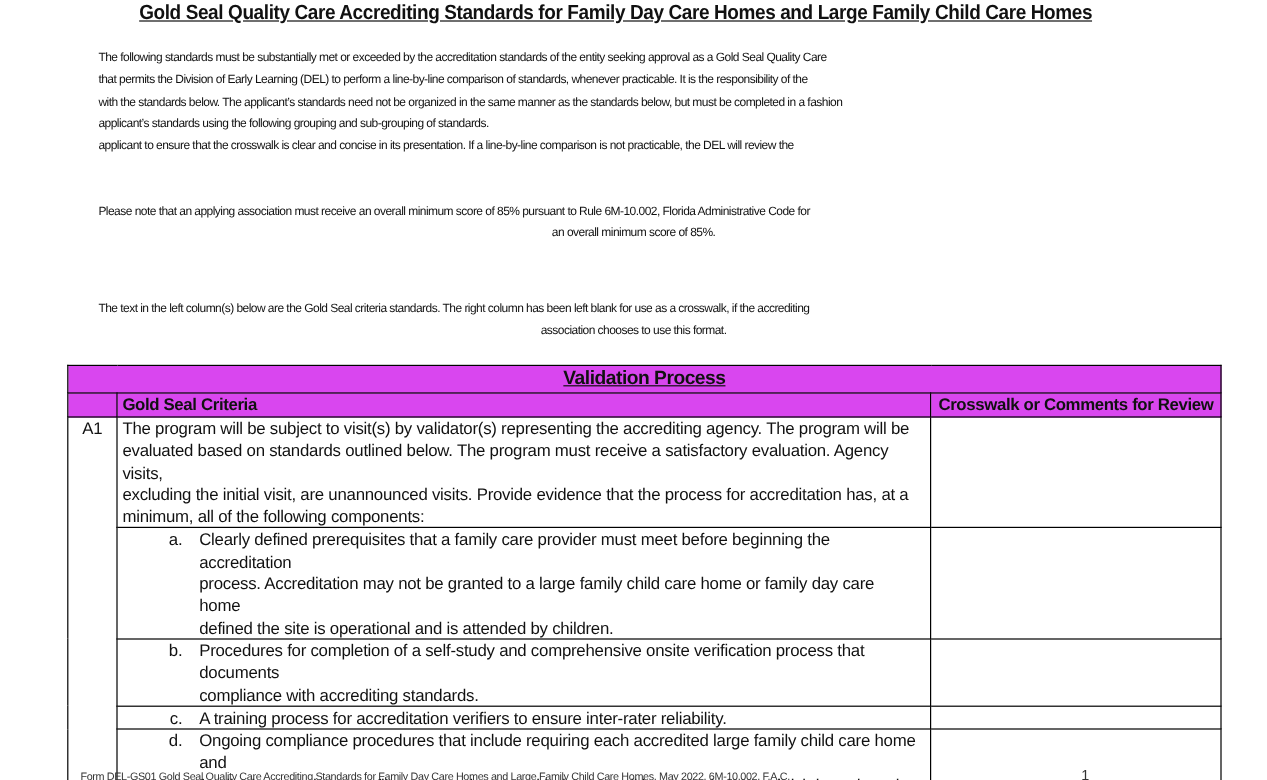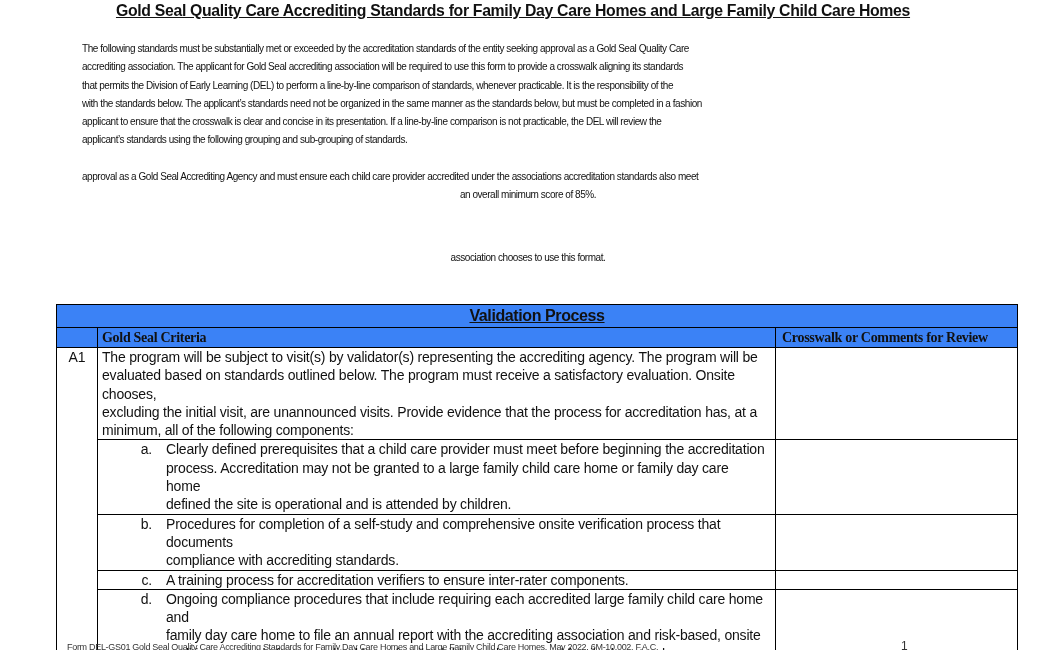--- a/index.html
+++ b/index.html
@@ -11,54 +11,54 @@
   .para { position: absolute; left: 82px; width: 892px; font-size: 10px; line-height: 18.3px;
           text-align: justify; letter-spacing: -0.45px; }
   .para span { display: block; }
   #p1 { top: 40px; }
   #p2 { top: 168px; }
   #p3 { top: 249px; }
 
   table.std { position: absolute; left: 56px; top: 304px; width: 961px; border-collapse: collapse;
               font-size: 14px; table-layout: fixed; }
   table.std td { border: 1px solid #000; padding: 0; vertical-align: top; }
-  .yellow { background: #3b82f6; }
+  .yellow { background: #d946ef; }
   .sec-title { height: 21px; text-align: center; font-weight: bold; font-size: 16px;
                text-decoration: underline; line-height: 22px; letter-spacing: -0.4px; }
-  .hdr { height: 19px; font-weight: bold; font-size: 14px; line-height: 19px; letter-spacing: -0.3px; font-family: Liberation Serif, serif; }
+  .hdr { height: 19px; font-weight: bold; font-size: 14px; line-height: 19px; letter-spacing: -0.3px; }
   .hdr-left { padding-left: 4px !important; }
   .hdr-right { padding-left: 6px !important; }
   .code { text-align: center; line-height: 18px; }
   .crit { padding: 0 3px 0 4px !important; line-height: 18.3px; letter-spacing: -0.2px; }
   .subrow { display: flex; line-height: 18.3px; letter-spacing: -0.2px; }
   .subrow .letter { width: 54px; text-align: right; padding-right: 0; box-sizing: border-box; flex: none; }
   .subrow .stext { padding-left: 14px; padding-right: 10px; }
   .footer { position: absolute; left: 67px; top: 642px; font-size: 9px; color: #333; letter-spacing: -0.3px; white-space: nowrap; }
   .pageno { position: absolute; left: 901px; top: 639px; font-size: 12px; color: #333; }
 </style>
 </head>
 <body>
 
 <div class="title">Gold Seal Quality Care Accrediting Standards for Family Day Care Homes and Large Family Child Care Homes</div>
 
 <div class="para" id="p1">
   <span>The following standards must be substantially met or exceeded by the accreditation standards of the entity seeking approval as a Gold Seal Quality Care</span>
-  <span>accrediting association. The applicant for Gold Seal accrediting association will be required to use this form to provide a crosswalk aligning its standards</span>
   <span>that permits the Division of Early Learning (DEL) to perform a line-by-line comparison of standards, whenever practicable. It is the responsibility of the</span>
   <span>with the standards below. The applicant’s standards need not be organized in the same manner as the standards below, but must be completed in a fashion</span>
+  <span style="text-align:left">applicant’s standards using the following grouping and sub-grouping of standards.</span>
   <span>applicant to ensure that the crosswalk is clear and concise in its presentation. If a line-by-line comparison is not practicable, the DEL will review the</span>
-  <span style="text-align:left">applicant’s standards using the following grouping and sub-grouping of standards.</span>
 </div>
 
 <div class="para" id="p2">
-  <span>approval as a Gold Seal Accrediting Agency and must ensure each child care provider accredited under the associations accreditation standards also meet</span>
+  <span>Please note that an applying association must receive an overall minimum score of 85% pursuant to Rule 6M-10.002, Florida Administrative Code for</span>
   <span style="text-align:center">an overall minimum score of 85%.</span>
 </div>
 
 <div class="para" id="p3">
+  <span>The text in the left column(s) below are the Gold Seal criteria standards. The right column has been left blank for use as a crosswalk, if the accrediting</span>
   <span style="text-align:center">association chooses to use this format.</span>
 </div>
 
 <table class="std">
   <colgroup>
     <col style="width:41px">
     <col style="width:678px">
     <col style="width:242px">
   </colgroup>
   <tbody>
@@ -67,32 +67,32 @@
   </tr>
   <tr>
     <td class="yellow hdr"></td>
     <td class="yellow hdr hdr-left">Gold Seal Criteria</td>
     <td class="yellow hdr hdr-right">Crosswalk or Comments for Review</td>
   </tr>
   <tr style="height:74px">
     <td class="code" rowspan="5">A1</td>
     <td class="crit">
       <div>The program will be subject to visit(s) by validator(s) representing the accrediting agency.  The program will be</div>
-      <div>evaluated based on standards outlined below.  The program must receive a satisfactory evaluation. Onsite chooses,</div>
+      <div>evaluated based on standards outlined below.  The program must receive a satisfactory evaluation. Agency visits,</div>
       <div>excluding the initial visit, are unannounced visits.  Provide evidence that the process for accreditation has, at a</div>
       <div>minimum, all of the following components:</div>
     </td>
     <td></td>
   </tr>
   <tr style="height:56px">
     <td>
       <div class="subrow">
         <span class="letter">a.</span>
         <span class="stext">
-          <div>Clearly defined prerequisites that a child care provider must meet before beginning the accreditation</div>
+          <div>Clearly defined prerequisites that a family care provider must meet before beginning the accreditation</div>
           <div>process. Accreditation may not be granted to a large family child care home or family day care home</div>
           <div>defined the site is operational and is attended by children.</div>
         </span>
       </div>
     </td>
     <td></td>
   </tr>
   <tr style="height:37px">
     <td>
       <div class="subrow">
@@ -103,21 +103,21 @@
         </span>
       </div>
     </td>
     <td></td>
   </tr>
   <tr style="height:18px">
     <td>
       <div class="subrow">
         <span class="letter">c.</span>
         <span class="stext">
-          <div>A training process for accreditation verifiers to ensure inter-rater components.</div>
+          <div>A training process for accreditation verifiers to ensure inter-rater reliability.</div>
         </span>
       </div>
     </td>
     <td></td>
   </tr>
   <tr style="height:57px">
     <td>
       <div class="subrow">
         <span class="letter">d.</span>
         <span class="stext">

